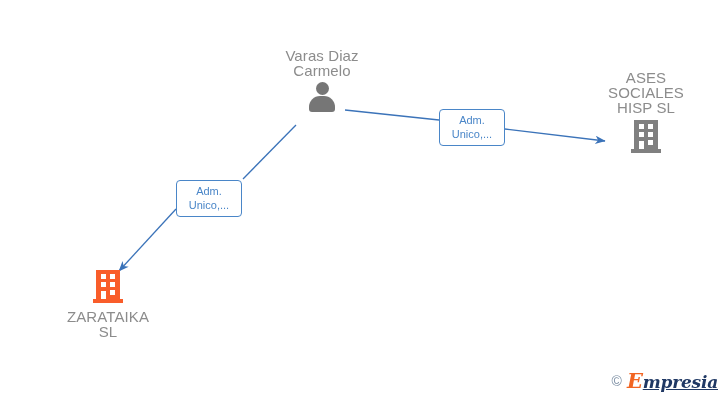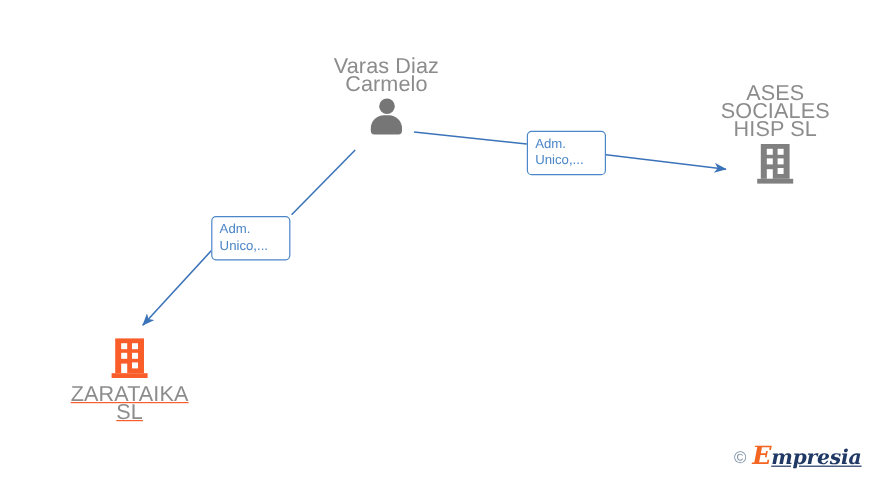--- a/index.html
+++ b/index.html
@@ -28,21 +28,21 @@
     height: 400px;
   }
 
   
   .node {
     position: absolute;
   }
   .node-label {
     text-align: center;
     color: #8c8c8c;
-    font-size: 18px;
+    font-size: 15px;
     line-height: 15px;
     white-space: pre-line;
     letter-spacing: 0.1px;
   }
   .person-node {
     left: 258px;
     top: 48px;
     width: 128px;
   }
   .person-icon {
@@ -113,39 +113,39 @@
     top: 70px;
     width: 140px;
     color: #808080;
   }
   .company-right .node-label {
     margin-bottom: 5px;
     text-align: center;
   }
   .company-left {
     left: 38px;
-    top: 282px;
+    top: 270px;
     width: 140px;
     color: #f95d2a;
-    text-decoration: underline;
   }
   .company-left .node-label {
     margin-top: 6px;
   }
 
   
   .edge-label {
     position: absolute;
     box-sizing: border-box;
     background: #ffffff;
     border: 1px solid #4a86c8;
     border-radius: 4px;
     color: #4a86c8;
     font-size: 11px;
     line-height: 14px;
+    text-align: center;
     padding: 3px 6px 4px 6px;
     white-space: pre-line;
   }
   .edge-label-right {
     left: 439px;
     top: 109px;
     width: 66px;
   }
   .edge-label-left {
     left: 176px;

